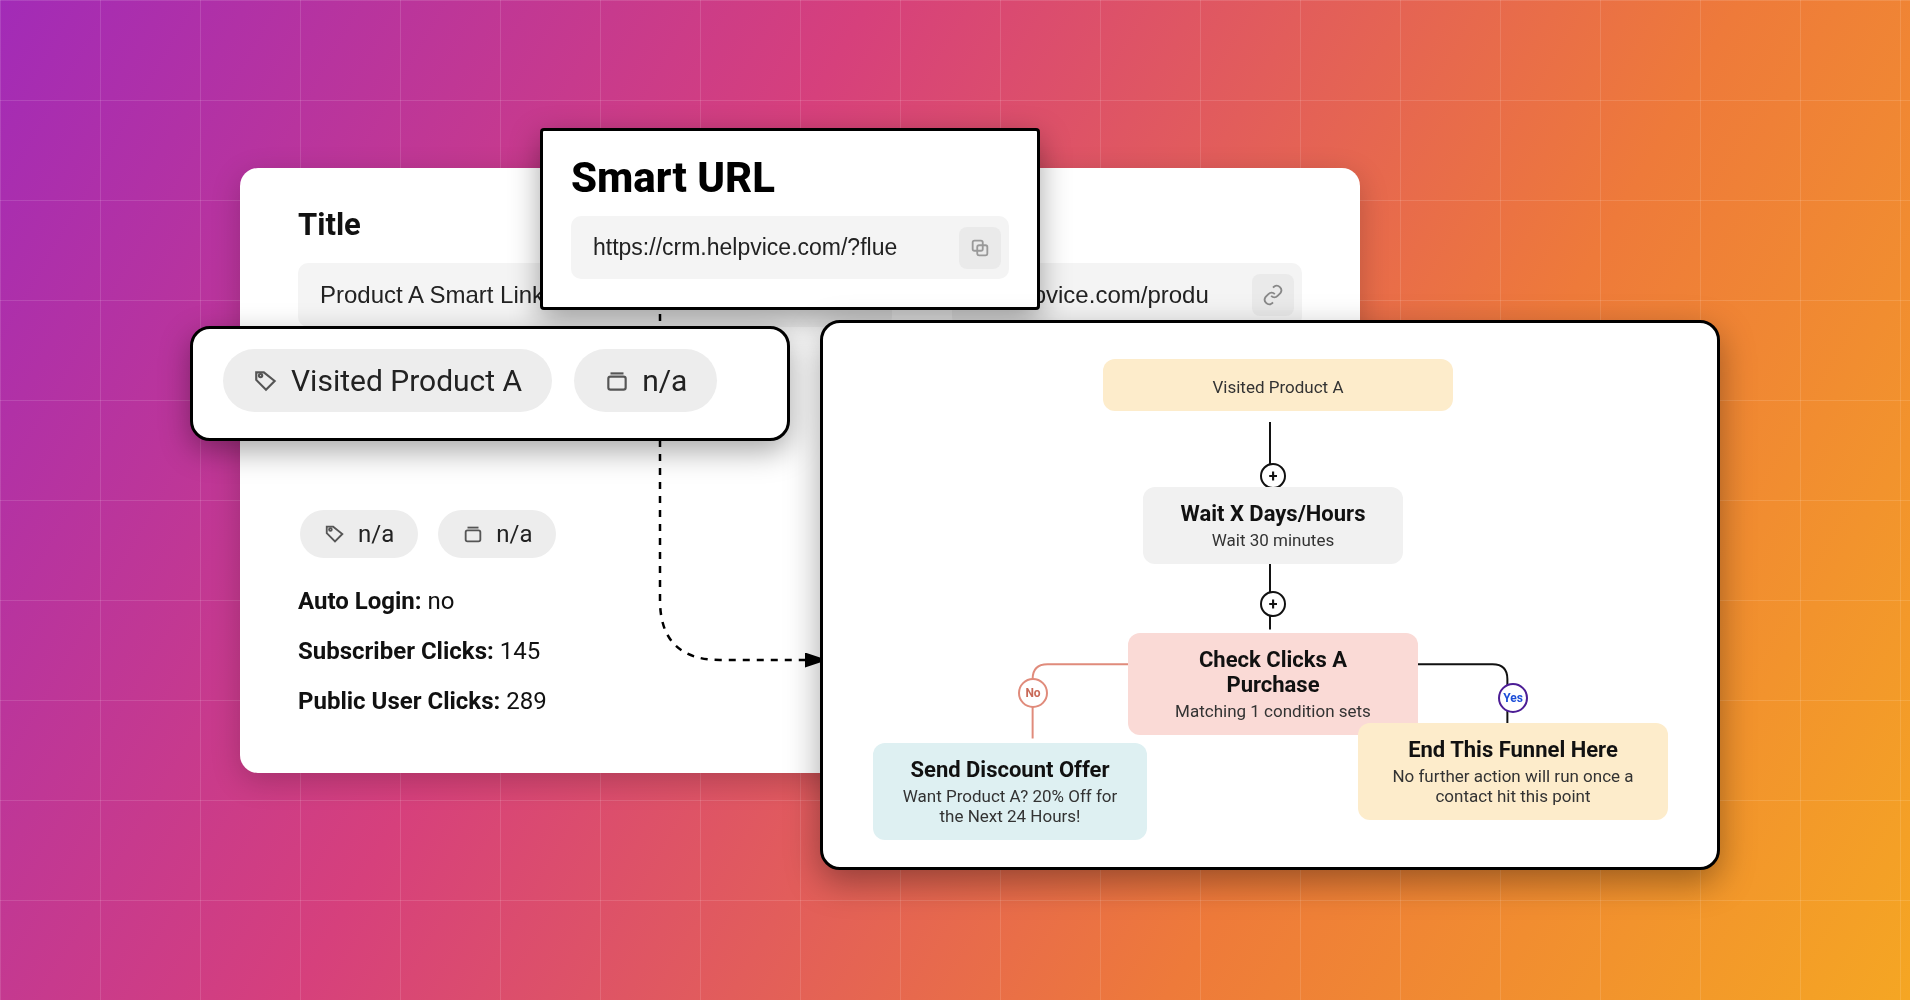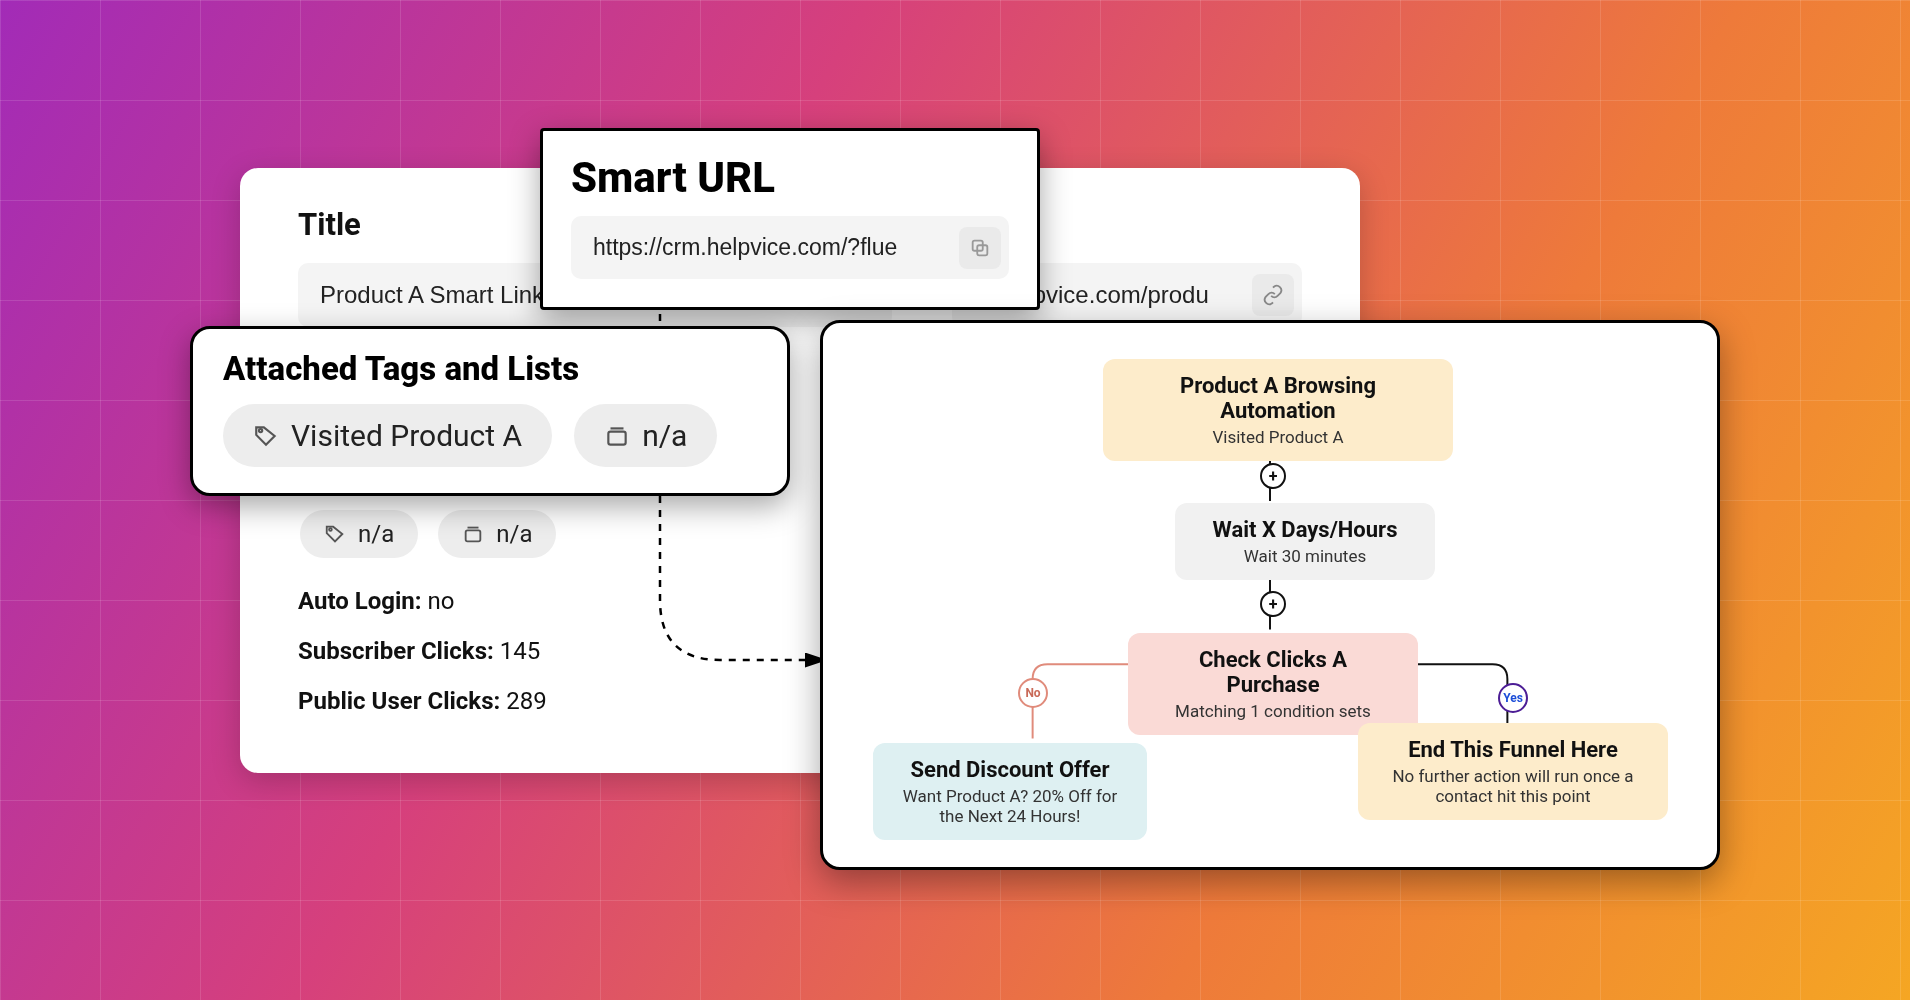--- a/index.html
+++ b/index.html
@@ -209,21 +209,20 @@
       <div class="icon-btn">
         <svg class="ico" viewBox="0 0 24 24" fill="none" stroke="#999" stroke-width="2">
             <rect x="9" y="9" width="11" height="11" rx="2"></rect>
             <rect x="4" y="4" width="11" height="11" rx="2"></rect>
           </svg>
       </div>
     </div>
   </div>
 
   <div class="pop-tags">
-    <div class="ttl">Attached Tags and Lists</div>
     <div class="tag-row">
       <div class="pill pill-lg">
         <svg class="ico-lg" viewBox="0 0 24 24" fill="none" stroke="#555" stroke-width="2">
             <path d="M20 12l-8 8-9-9V4h7z"></path>
             <circle cx="7" cy="7" r="1.5"></circle>
           </svg>
         <span>Visited Product A</span>
       </div>
       <div class="pill pill-lg">
         <svg class="ico-lg" viewBox="0 0 24 24" fill="none" stroke="#555" stroke-width="2">
@@ -238,26 +237,25 @@
   <div class="flow-card">
     <div class="flow-inner">
       <svg class="connectors" viewBox="0 0 900 550">
         <path d="M450 100 V180" stroke="#111" stroke-width="2" fill="none"></path>
         <path d="M450 230 V310" stroke="#111" stroke-width="2" fill="none"></path>
         <path d="M320 345 H225 Q210 345 210 360 V420" stroke="#e08b7b" stroke-width="2" fill="none"></path>
         <path d="M580 345 H675 Q690 345 690 360 V420" stroke="#111" stroke-width="2" fill="none"></path>
       </svg>
 
       <div class="node n-start" style="left:280px; top:36px; width:350px">
-        <div class="nt">Product A Browsing Automation</div>
         <div class="ns">Visited Product A</div>
       </div>
       <div class="plus-btn" style="left:437px; top:140px">+</div>
 
-      <div class="node n-wait" style="left:320px; top:180px;margin-left:32px;">
+      <div class="node n-wait" style="left:320px; top:164px;">
         <div class="nt">Wait X Days/Hours</div>
         <div class="ns">Wait 30 minutes</div>
       </div>
       <div class="plus-btn" style="left:437px; top:268px">+</div>
 
       <div class="node n-cond" style="left:305px; top:310px; width:290px">
         <div class="nt">Check Clicks A Purchase</div>
         <div class="ns">Matching 1 condition sets</div>
       </div>
 

